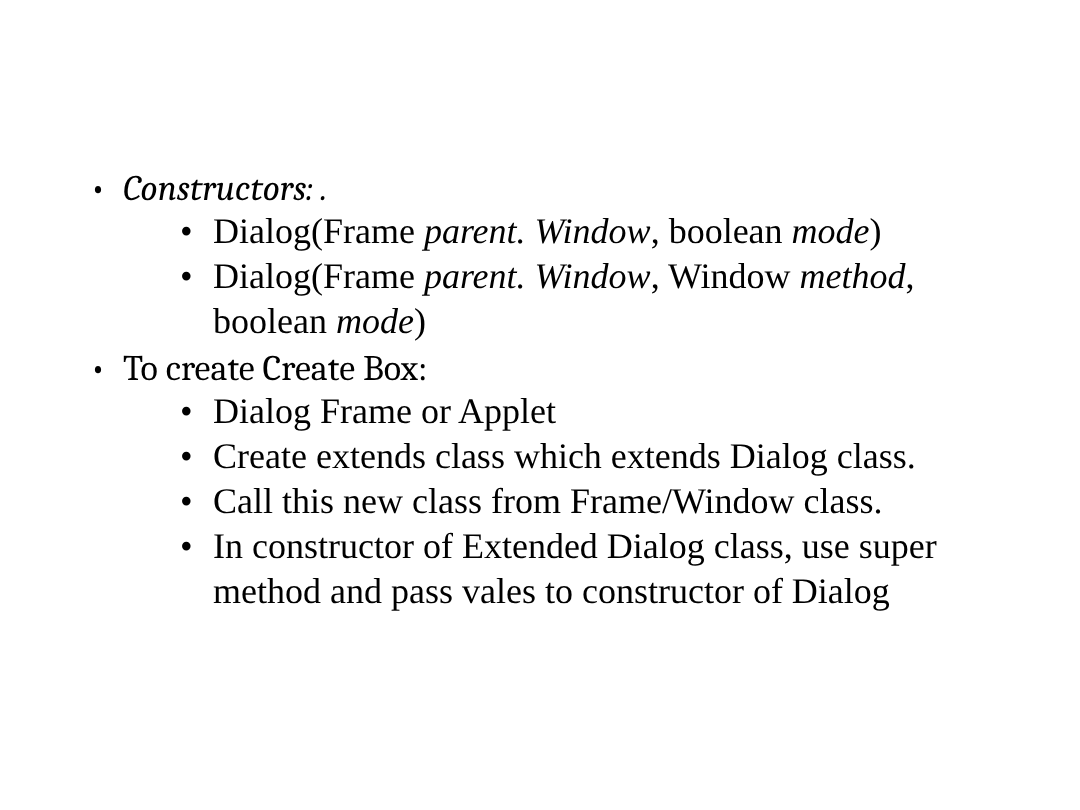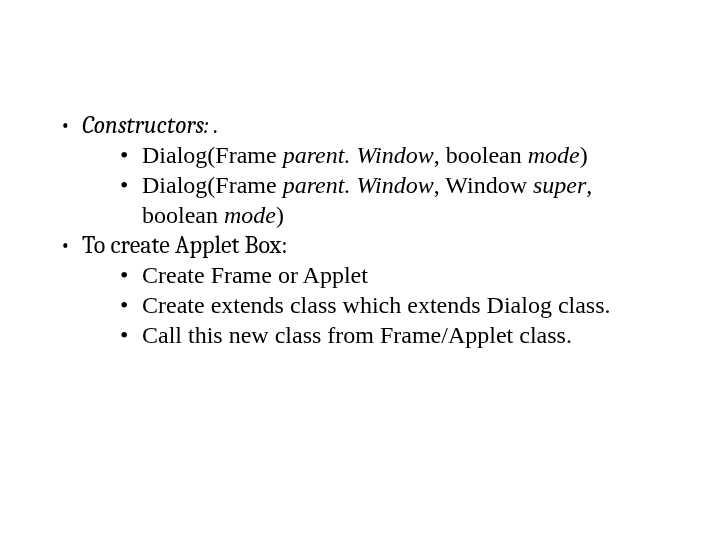--- a/index.html
+++ b/index.html
@@ -59,27 +59,28 @@
 </head>
 <body>
 
 <div class="slide">
   <ul class="level1">
 
     <li>
       <span class="it">Constructors: .</span>
       <ul class="level2">
         <li><span>Dialog(Frame </span><span class="it">parent. Window</span><span>, boolean </span><span class="it">mode</span><span>)</span></li>
-        <li><span>Dialog(Frame </span><span class="it">parent. Window</span><span>, Window </span><span class="it">super</span><span>, boolean </span><span class="it">mode</span><span>)</span></li>
+        <li><span>Dialog(Frame </span><span class="it">parent. Window</span><span>, Window </span><span class="it">method</span><span>, boolean </span><span class="it">mode</span><span>)</span></li>
       </ul>
     </li>
 
     <li>
-      <span>To create Applet Box:</span>
+      <span>To create Create Box:</span>
       <ul class="level2">
-        <li><span>Create Frame or Applet</span></li>
+        <li><span>Dialog Frame or Applet</span></li>
         <li><span>Create extends class which extends Dialog class.</span></li>
-        <li><span>Call this new class from Frame/Applet class.</span></li>
+        <li><span>Call this new class from Frame/Window class.</span></li>
+        <li><span>In constructor of Extended Dialog class, use super method and pass vales to constructor of Dialog</span></li>
       </ul>
     </li>
 
   </ul>
 </div>
 
 </body></html>

